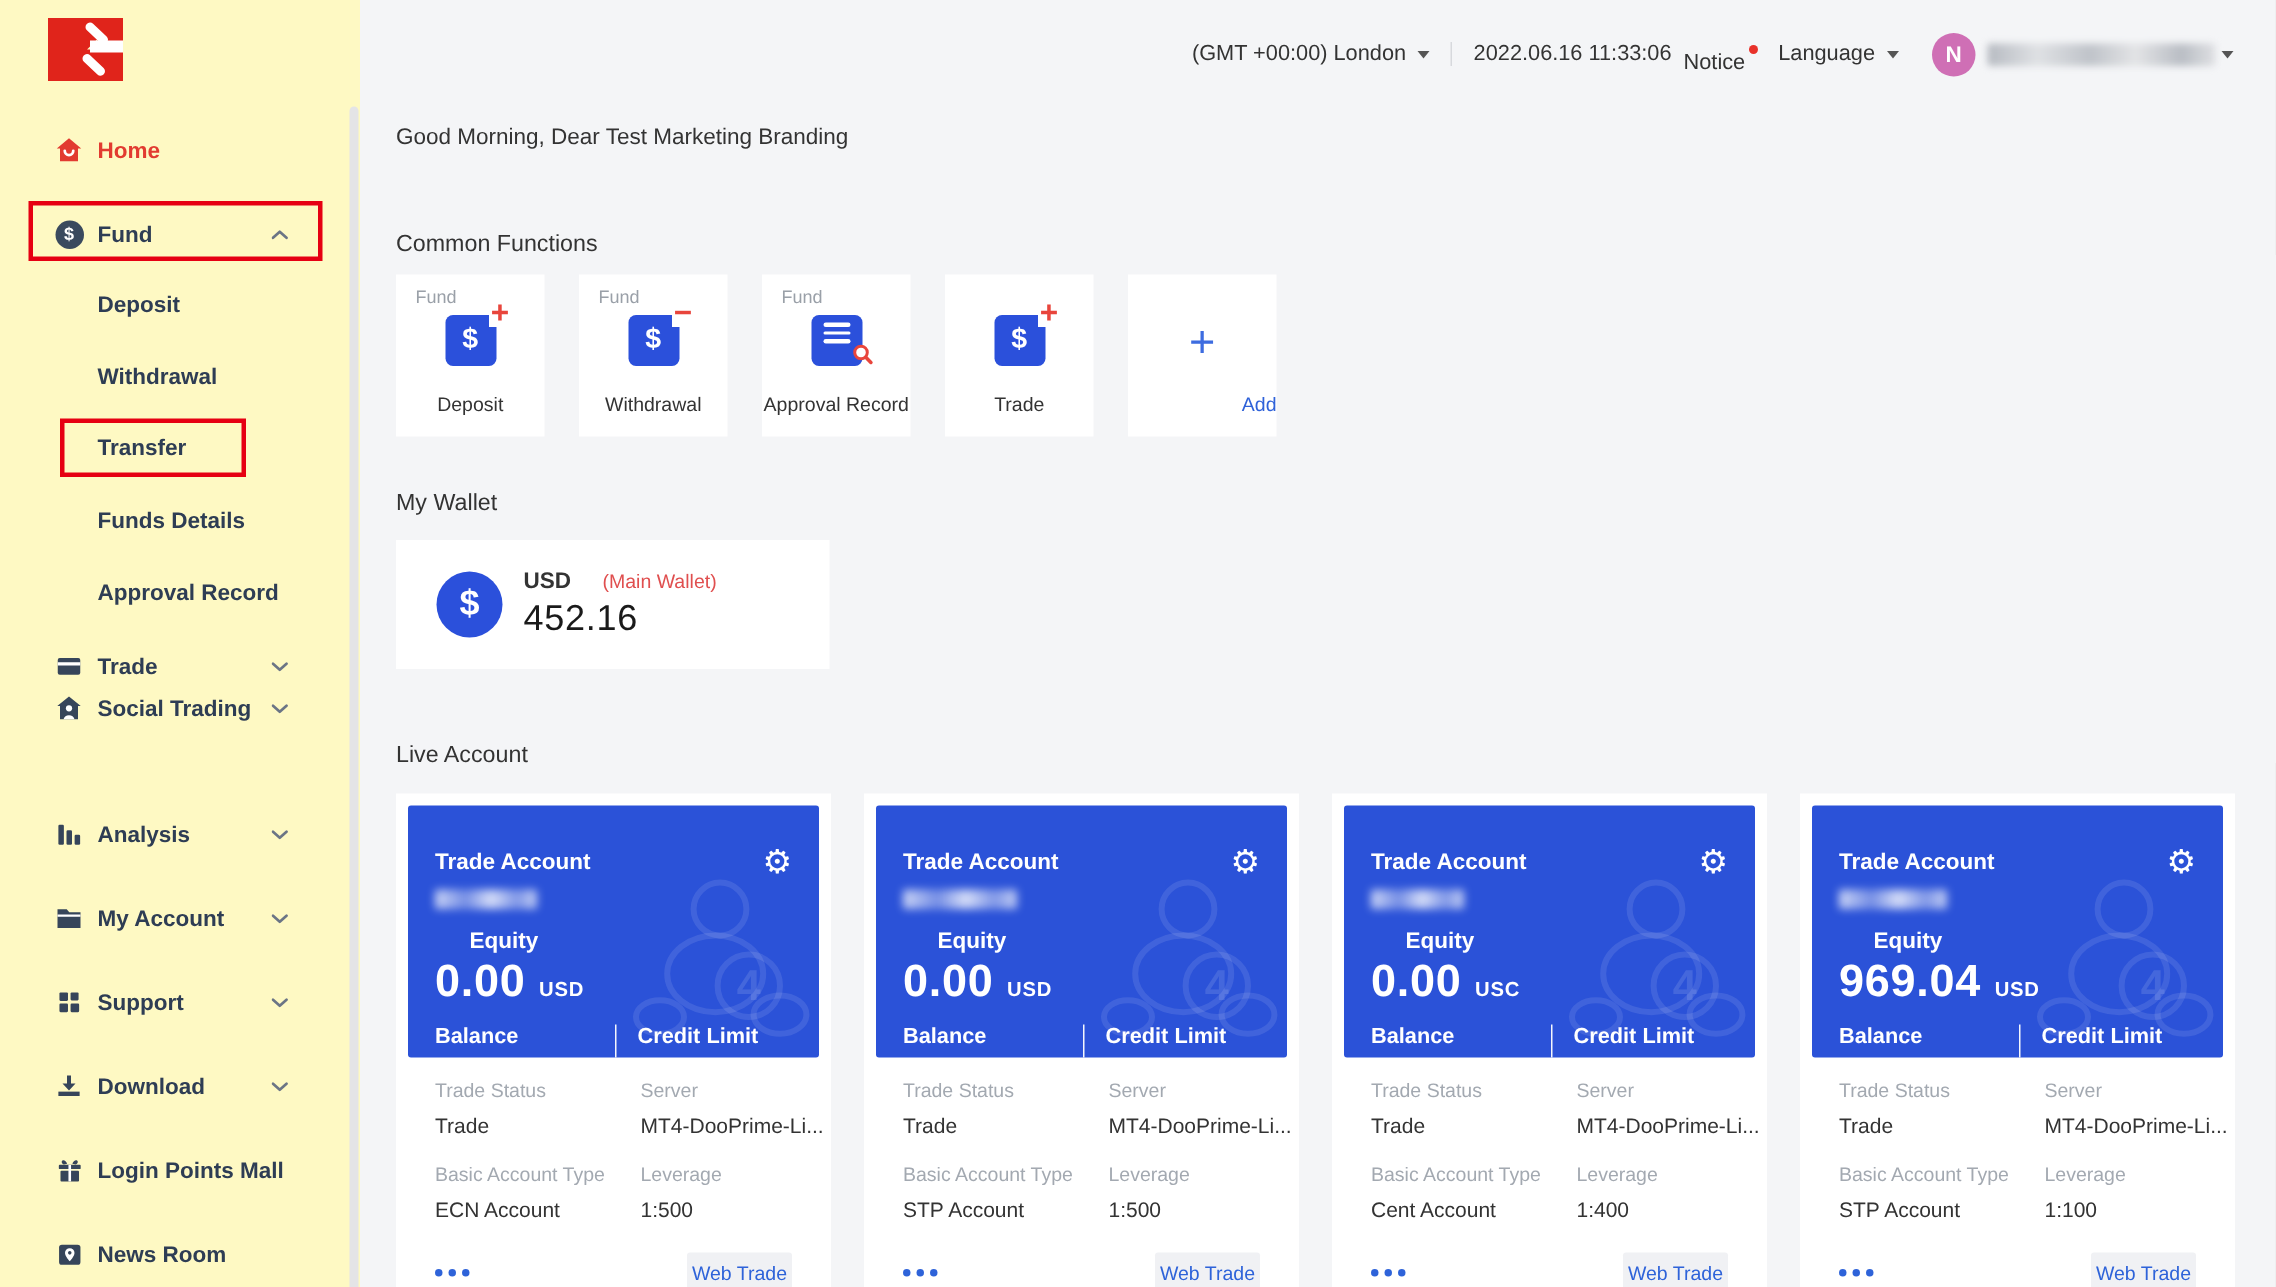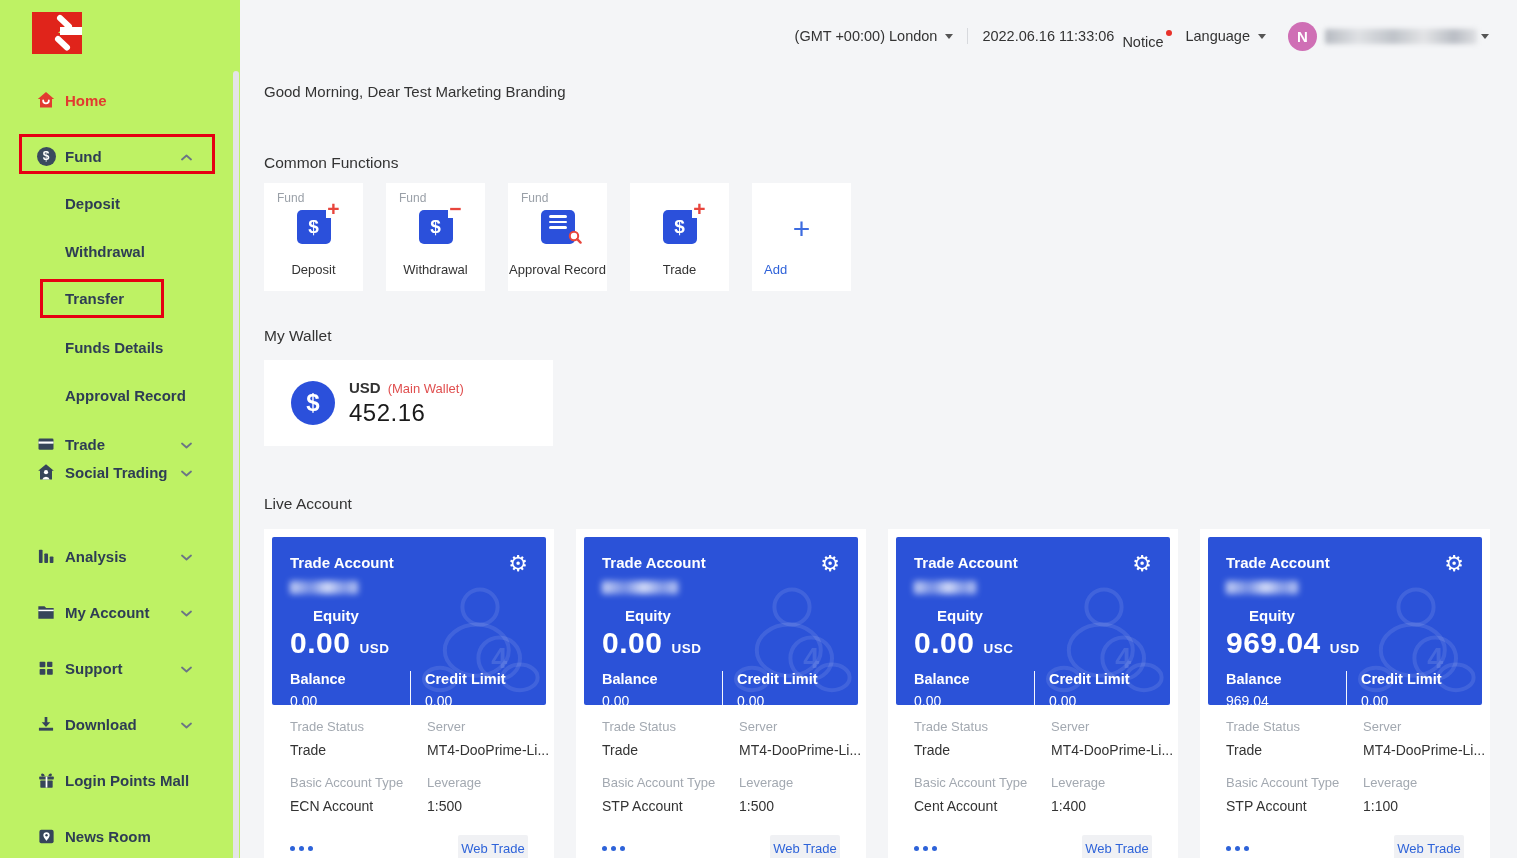--- a/index.html
+++ b/index.html
@@ -1,21 +1,21 @@
 <!DOCTYPE html>
 <html><head>
 <meta charset="utf-8">
 <style>
   * { margin:0; padding:0; box-sizing:border-box; }
   html,body { background:#e9eaec; }
   body { font-family:"Liberation Sans", sans-serif; }
   .page { position:relative; width:1517px; height:858px; background:#f4f5f7; overflow:hidden; }
 
   
-  .sidebar { position:absolute; left:0; top:0; width:240px; height:858px; background:#bef264; }
+  .sidebar { position:absolute; left:0; top:0; width:240px; height:858px; background:#fef9c3; }
   .logo { position:absolute; left:32px; top:12px; }
   .sb-scroll-thumb { position:absolute; right:1px; top:71px; width:6px; height:800px; background:#e4e4e6; border-radius:3px 3px 0 0; }
   .nav-item { position:absolute; left:0; width:232px; height:48px; display:flex; align-items:center; cursor:pointer; }
   .nav-item .ico { width:20px; height:20px; margin-left:36px; flex:0 0 20px; display:flex; align-items:center; justify-content:center; }
   .nav-item .lbl { margin-left:9px; font-size:15px; font-weight:700; color:#2e3d54; }
   .nav-item.active .lbl { color:#e23b30; }
   .nav-item .caret { position:absolute; right:40px; }
   .sub-item { position:absolute; left:65px; height:40px; display:flex; align-items:center; cursor:pointer; }
   .sub-item .lbl { font-size:15px; font-weight:700; color:#2e3d54; }
   .fundcirc { width:19px; height:19px; border-radius:50%; background:#3a4a5e; color:#fff; font-size:12px; font-weight:700; display:flex; align-items:center; justify-content:center; }
@@ -38,35 +38,35 @@
   
   .fn-card { position:absolute; top:183px; width:99px; height:108px; background:#fff; cursor:pointer; }
   .fn-cat { position:absolute; left:13px; top:8px; font-size:12px; color:#9aa0a8; }
   .fn-icon-wrap { position:absolute; left:0; right:0; top:27px; display:flex; justify-content:center; }
   .fn-icon { position:relative; width:34px; height:34px; border-radius:5px; background:#2b50db; color:#fff; font-size:19px; font-weight:700; display:flex; align-items:center; justify-content:center; }
   .fn-badge { position:absolute; top:-10px; right:-10px; background:#fff; color:#e8453c; font-size:21px; font-weight:700; line-height:18px; padding:0 1px; }
   .fn-doc-line { display:block; width:18px; height:2.5px; background:#fff; border-radius:2px; margin:3px auto 0; }
   .fn-mag { position:absolute; right:-8px; bottom:-6px; background:transparent; }
   .fn-label { position:absolute; left:0; right:0; bottom:14px; text-align:center; font-size:13px; color:#333; }
   .fn-add-plus { position:absolute; left:0; right:0; top:32px; text-align:center; font-size:30px; font-weight:400; color:#3d6ce0; line-height:28px; }
-  .fn-add-label { position:absolute; left:12px; right:0; bottom:14px; text-align:left; font-size:13px; color:#2f62d9; }
+  .fn-add-label { position:absolute; left:0; right:0; bottom:14px; text-align:right; font-size:13px; color:#2f62d9; }
 
   
   .wallet-card { position:absolute; left:264px; top:360px; width:289px; height:86px; background:#fff; display:flex; align-items:center; }
   .wallet-ico { width:44px; height:44px; border-radius:50%; background:#2b50db; color:#fff; font-size:24px; font-weight:700; display:flex; align-items:center; justify-content:center; margin-left:27px; }
   .wallet-texts { margin-left:14px; }
   .wallet-cur-row { display:flex; align-items:baseline; }
   .wallet-cur { font-size:15px; font-weight:700; color:#333; }
-  .wallet-tag { font-size:13px; color:#e04f4f; margin-left:7px; }
+  .wallet-tag { font-size:13px; color:#e04f4f; margin-left:21px; }
   .wallet-amt { font-size:24px; color:#1a1a1a; margin-top:3px; letter-spacing:.5px; }
 
   
   .live-row { position:absolute; left:264px; top:529px; display:flex; gap:22px; }
   .acct-card { width:290px; height:352px; background:#fff; padding:8px; }
-  .acct-head { position:relative; height:168px; background:#2b52d8; border-radius:2px; padding:17px 18px; overflow:hidden; color:#fff; }
+  .acct-head { position:relative; height:168px; background:#2b52d8; border-radius:2px; padding:29px 18px; overflow:hidden; color:#fff; }
   .ah-row1 { display:flex; justify-content:space-between; align-items:flex-start; }
   .ah-title { font-size:15px; font-weight:700; }
   .gear { font-size:22px; line-height:20px; color:#fff; cursor:pointer; font-family:"DejaVu Sans", sans-serif; }
   .blur-acct { width:68px; height:13px; margin-top:7px; border-radius:2px; filter:blur(3px); background:linear-gradient(90deg,rgba(255,255,255,.75),rgba(255,255,255,.35) 30%,rgba(255,255,255,.8) 55%,rgba(255,255,255,.4) 80%,rgba(255,255,255,.7)); }
   .ah-equity-lbl { margin-top:13px; font-size:15px; font-weight:700;margin-left:23px; }
   .ah-equity-row { display:flex; align-items:baseline; margin-top:2px; }
   .ah-equity-val { font-size:30px; font-weight:700; letter-spacing:.5px; }
   .ah-equity-cur { font-size:13.5px; font-weight:700; margin-left:9px; letter-spacing:.5px; }
   .ah-stats { display:flex; margin-top:11px; position:relative; z-index:1; }
   .ah-col1 { width:120px; }

